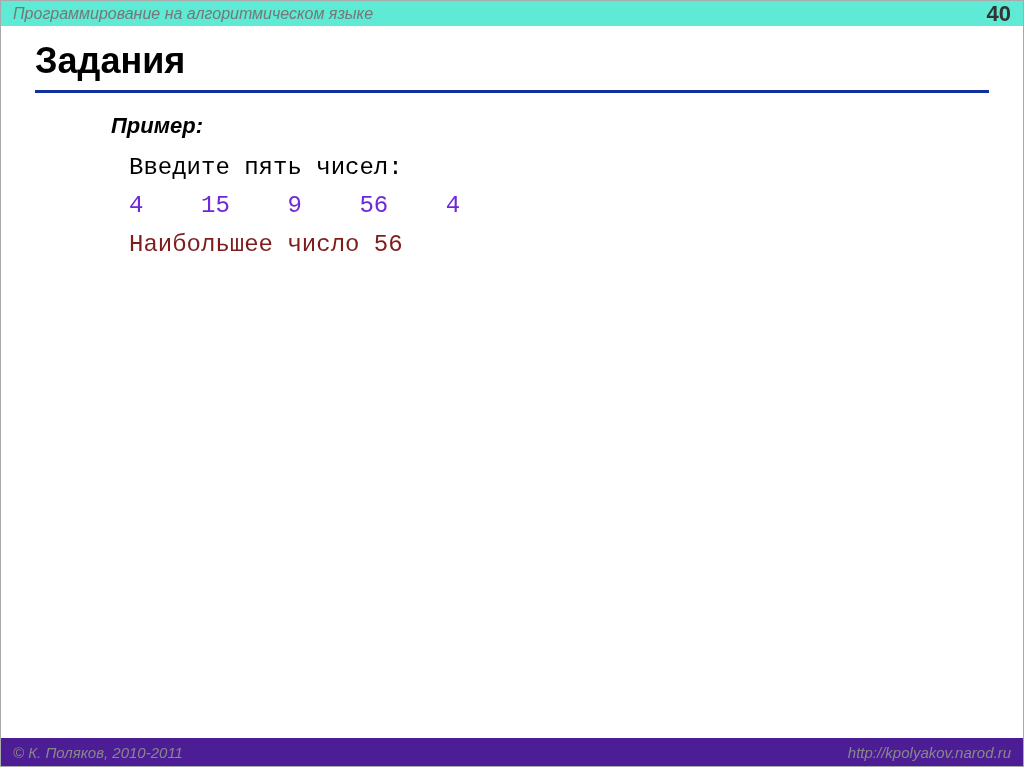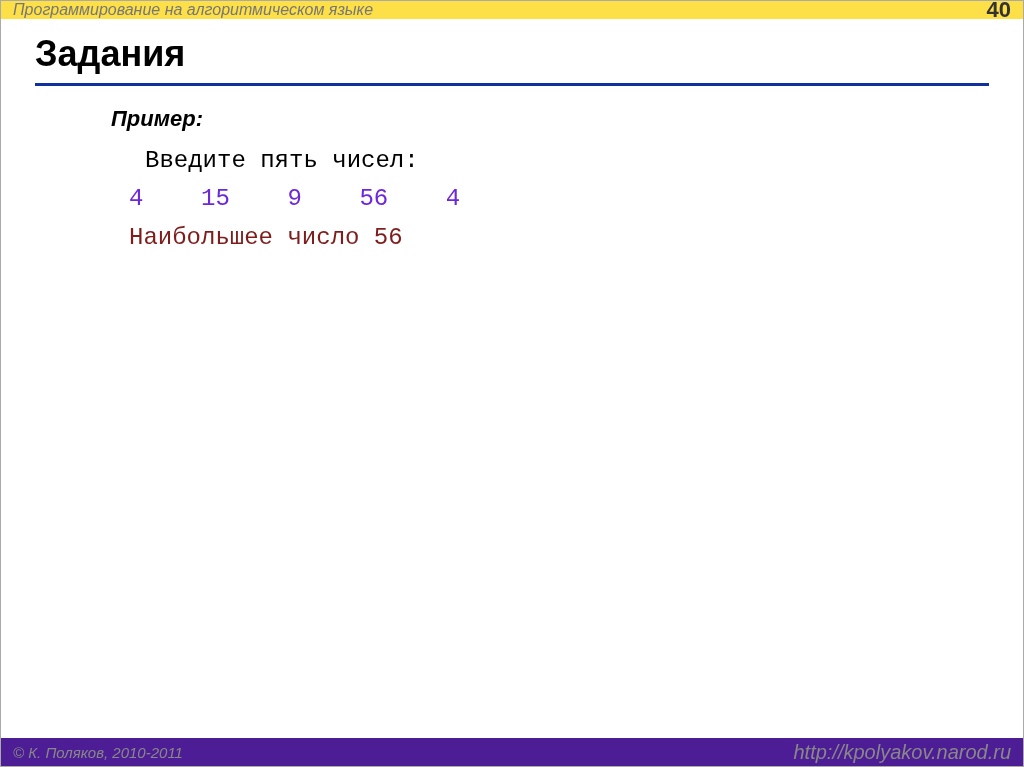--- a/index.html
+++ b/index.html
@@ -9,22 +9,22 @@
     }
     body {
       width: 1024px;
       height: 767px;
       font-family: Arial, sans-serif;
       background: #ffffff;
       position: relative;
       border: 1px solid #aaa;
     }
     .header-bar {
-      background: #fde047;
-      height: 18px;
+      background: #5eead4;
+      height: 25px;
       display: flex;
       justify-content: space-between;
       align-items: center;
       padding: 0 12px;
     }
     .header-title {
       color: #777;
       font-size: 16px;
       font-style: italic;
     }
@@ -66,21 +66,20 @@
       margin-bottom: 10px;
     }
     .code-block {
       font-family: "Courier New", monospace;
       font-size: 24px;
       margin-left: 88px;
       line-height: 1.6;
     }
     .code-prompt {
       color: #000;
-      margin-left: 16px;
     }
     .code-input {
       color: #6d28d9;
       white-space: pre;
     }
     .code-result {
       color: #7f1d1d;
     }
     .footer-bar {
       position: absolute;
@@ -94,21 +93,21 @@
       align-items: center;
       padding: 0 12px;
     }
     .footer-left {
       color: #888;
       font-size: 15px;
       font-style: italic;
     }
     .footer-right {
       color: #888;
-      font-size: 20px;
+      font-size: 15px;
       font-style: italic;
     }
   </style>
 </head>
 <body>
 
 <div class="header-bar">
   <span class="header-title">Программирование на алгоритмическом языке</span>
   <span class="slide-number">40</span>
 </div>

